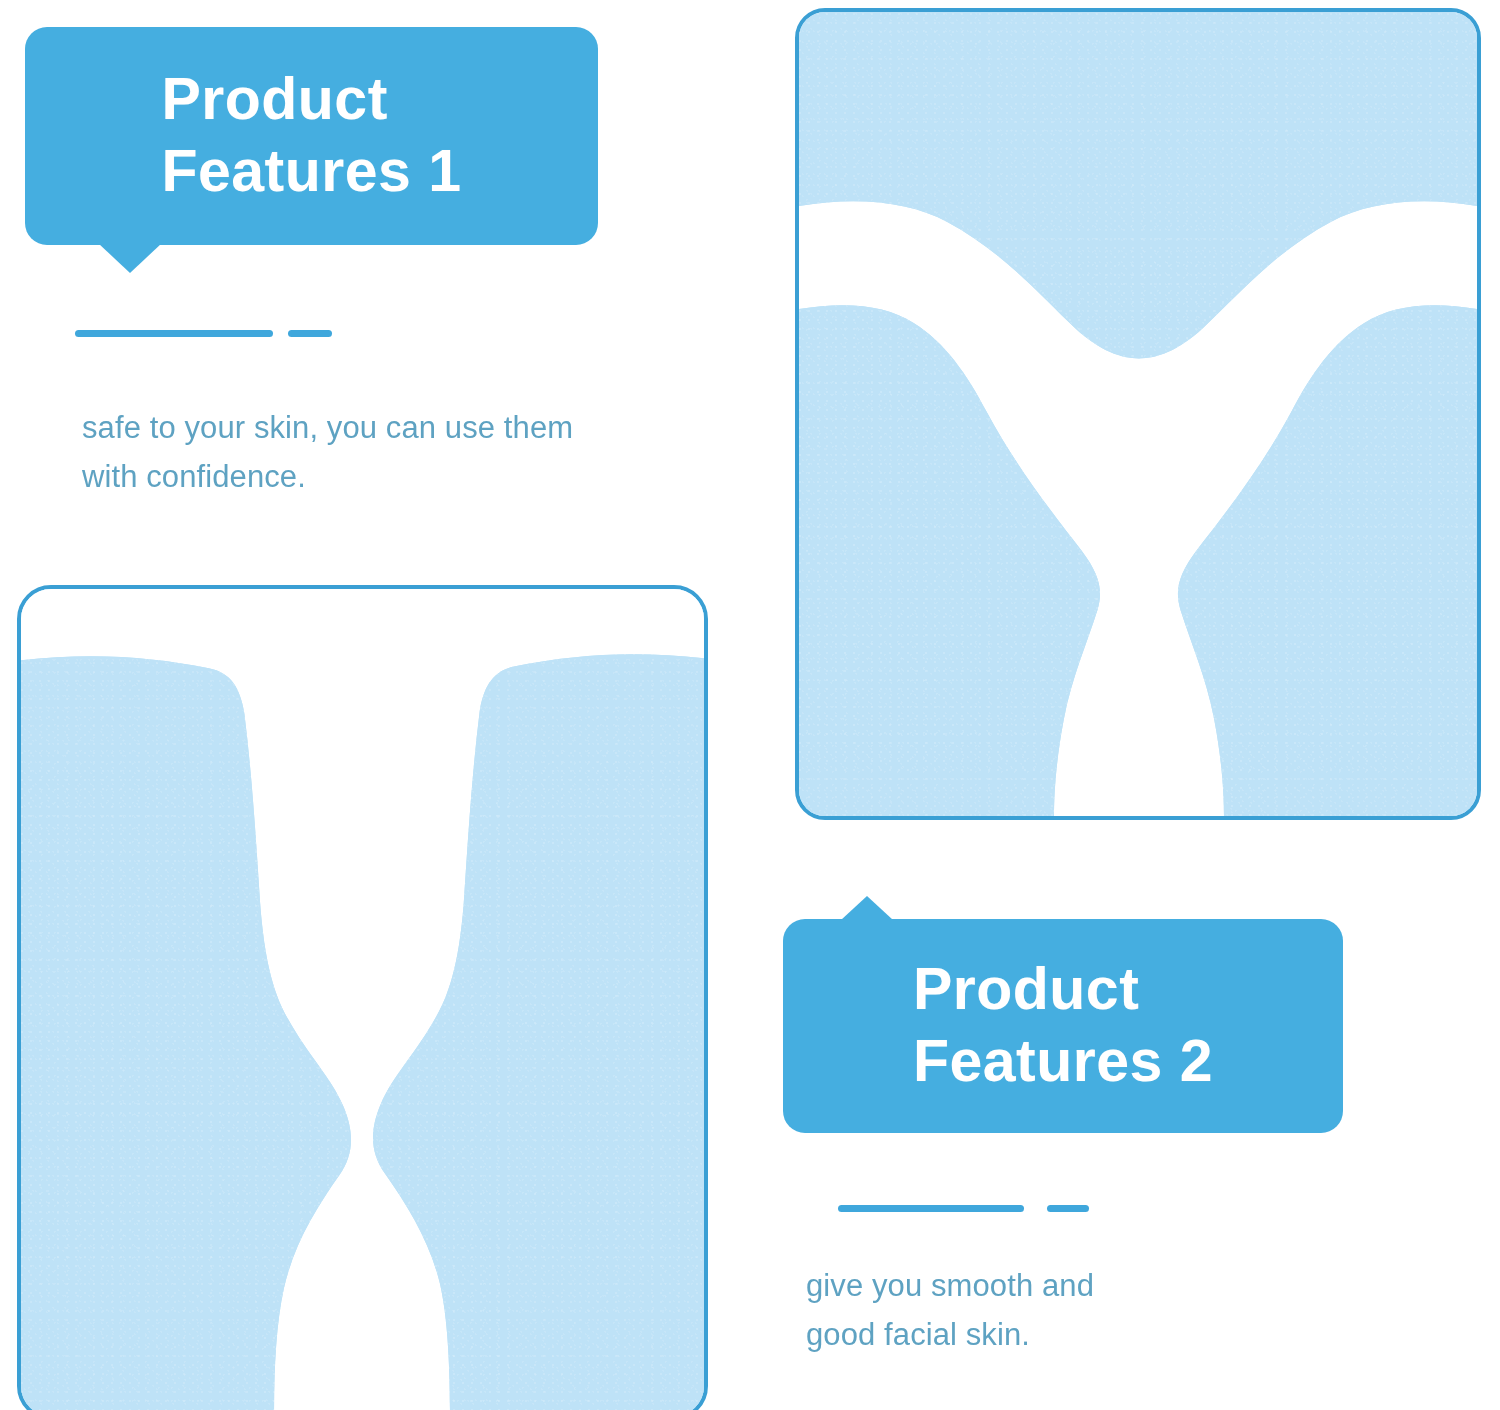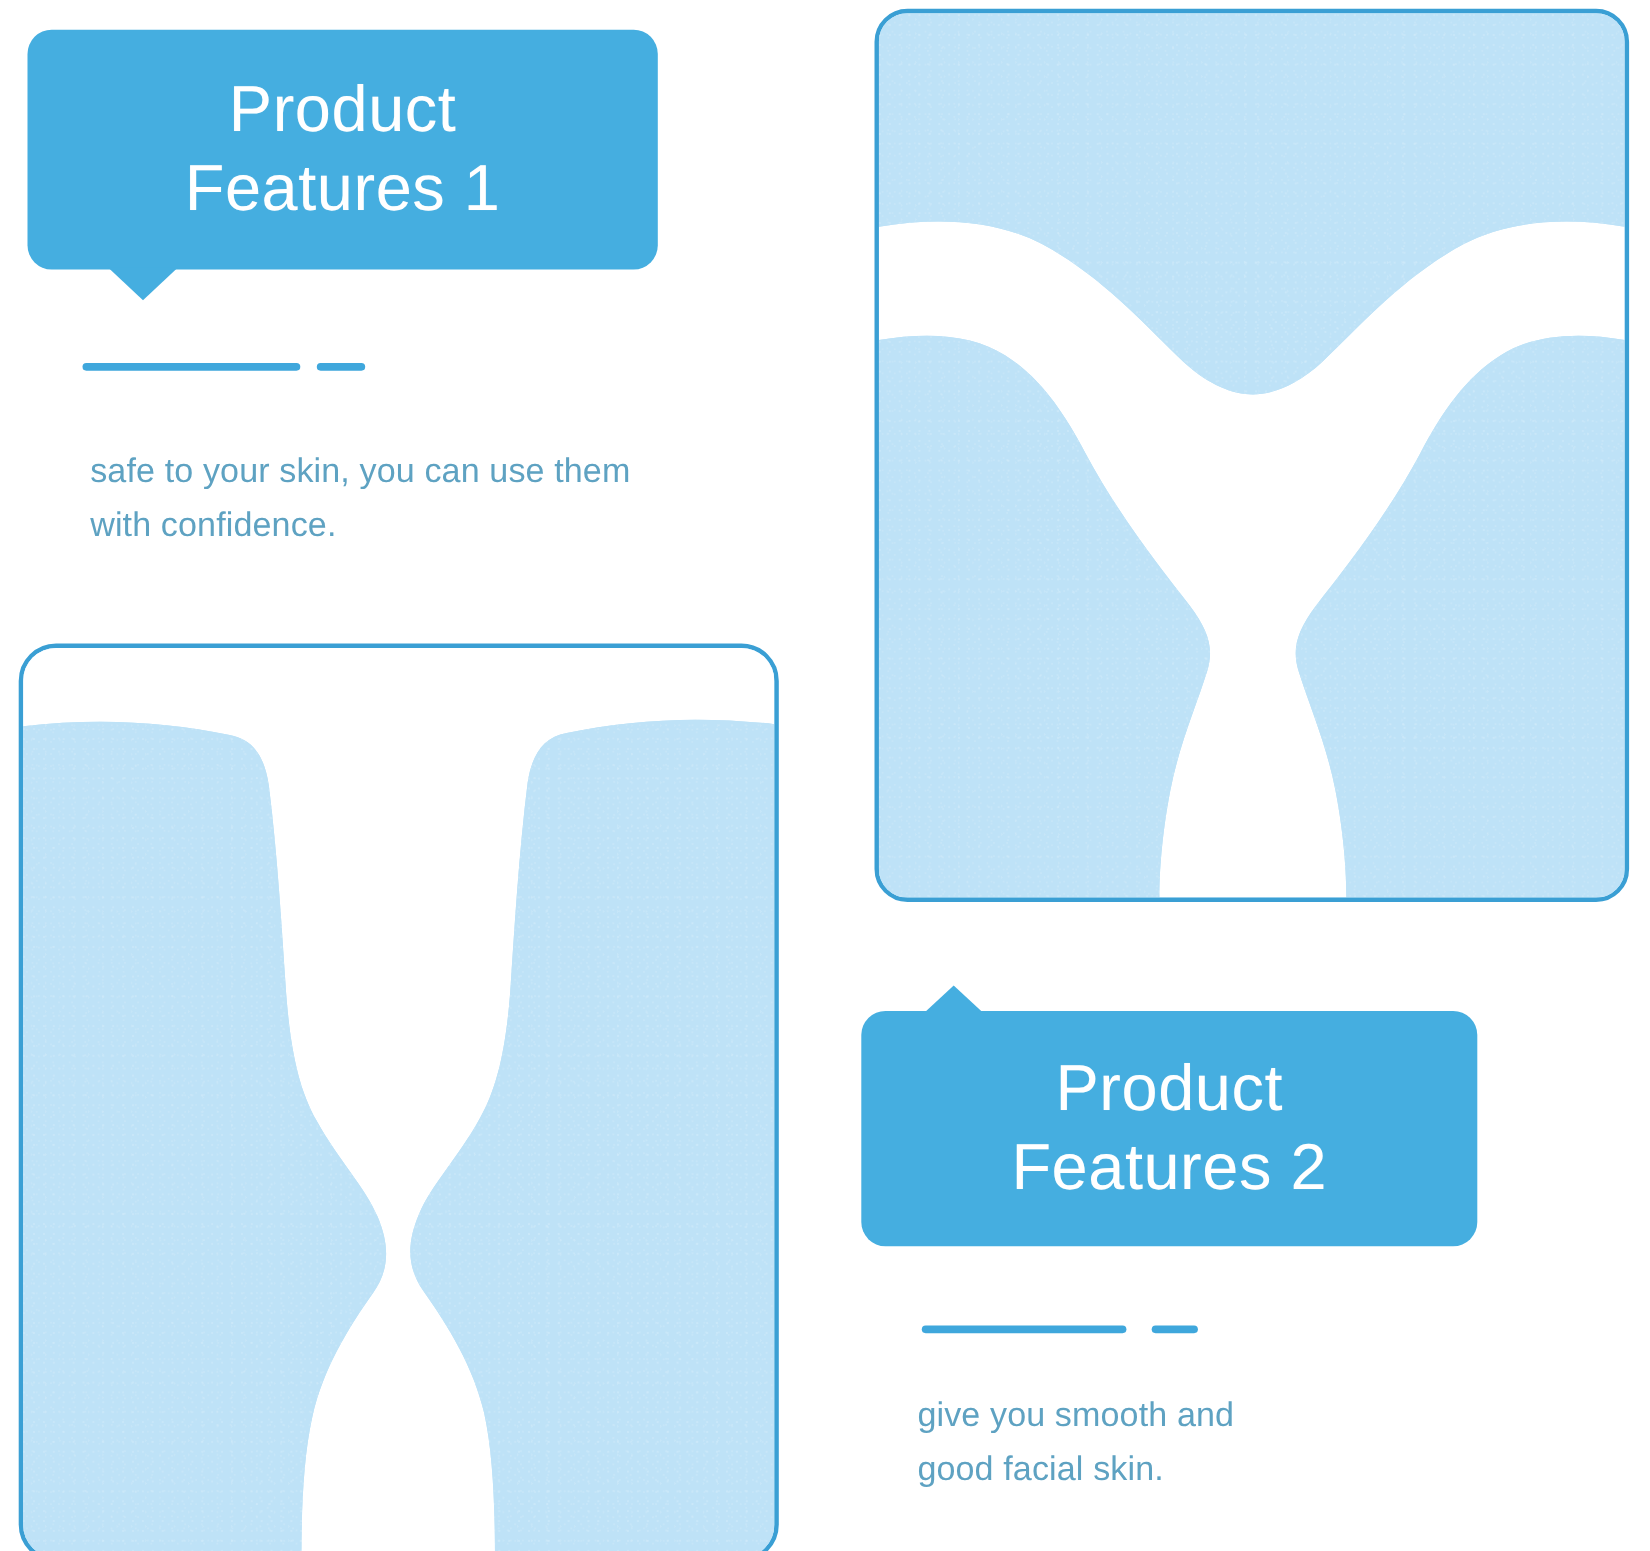--- a/index.html
+++ b/index.html
@@ -23,24 +23,24 @@
     position: absolute;
     background: #45AEE0;
     border-radius: 22px;
     box-sizing: border-box;
     display: flex;
     align-items: center;
     justify-content: center;
   }
   .bubble-text {
     color: #ffffff;
-    font-weight: normal;
+    font-weight: bold;
     font-size: 59px;
     line-height: 1.22;
-    text-align: center;
+    text-align: left;
     letter-spacing: 0.5px;
     white-space: pre-line;
     text-shadow: 0 0 1px rgba(255,255,255,0.25);
   }
   .tail {
     position: absolute;
     width: 0;
     height: 0;
   }
   .tail-down {
@@ -236,16 +236,16 @@
 
   <div class="tail tail-up" style="left:841px; top:896px;"></div>
   <div class="bubble" style="left:783px; top:919px; width:560px; height:214px;">
     <div class="bubble-text">Product
 Features 2</div>
   </div>
 
   <div class="rule-long" style="left:838px; top:1205px; width:186px;"></div>
   <div class="rule-short" style="left:1047px; top:1205px; width:42px;"></div>
 
-  <div class="body-copy" style="left:806px; top:1262px; width:520px;margin-left:28px;">give you smooth and
+  <div class="body-copy" style="left:806px; top:1262px; width:520px;">give you smooth and
 good facial skin.</div>
 
 </div>
 
 </body></html>

